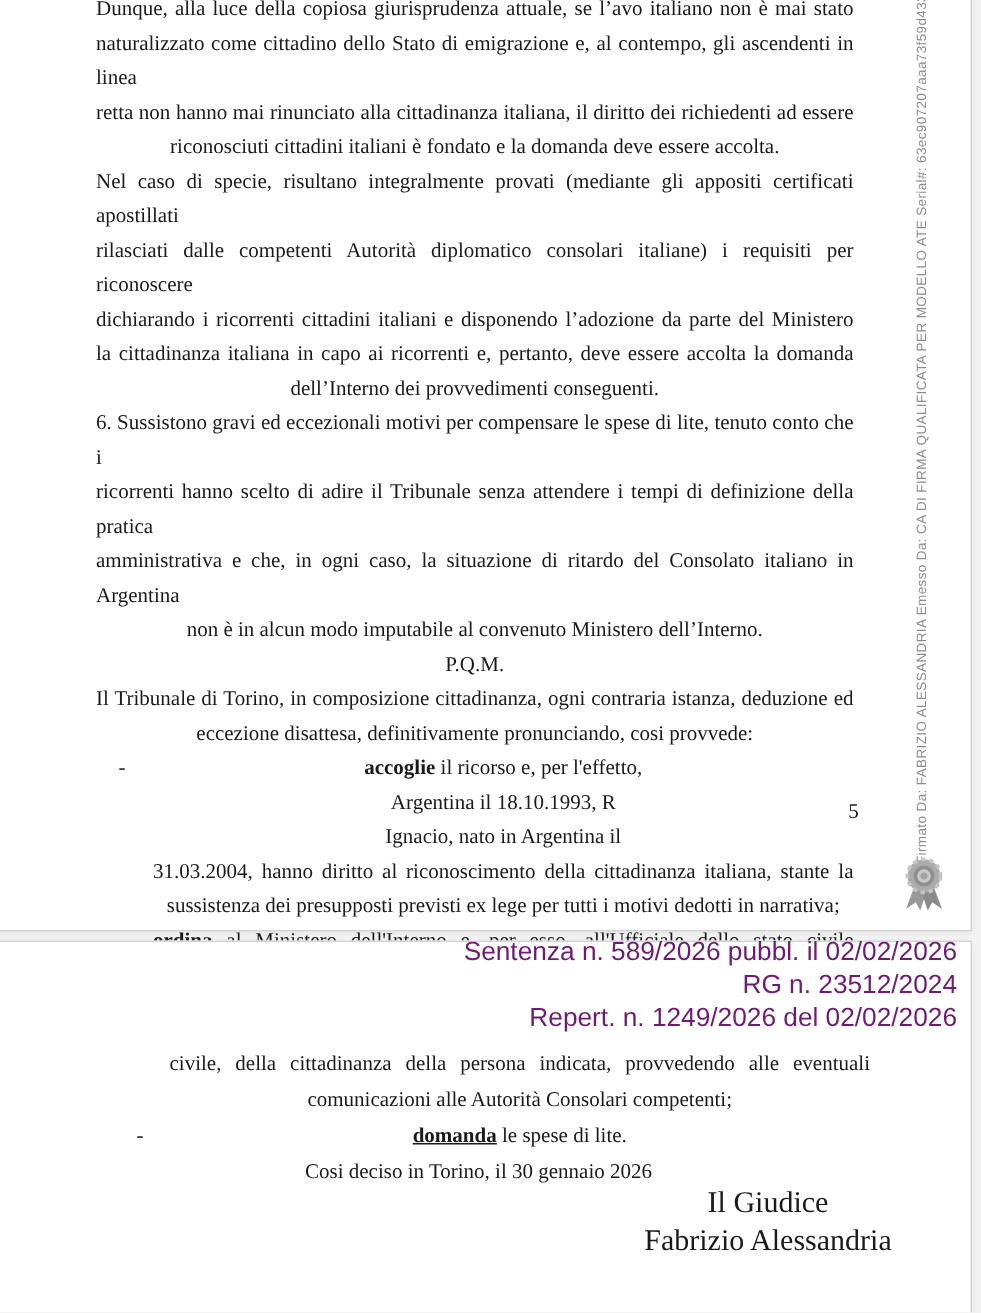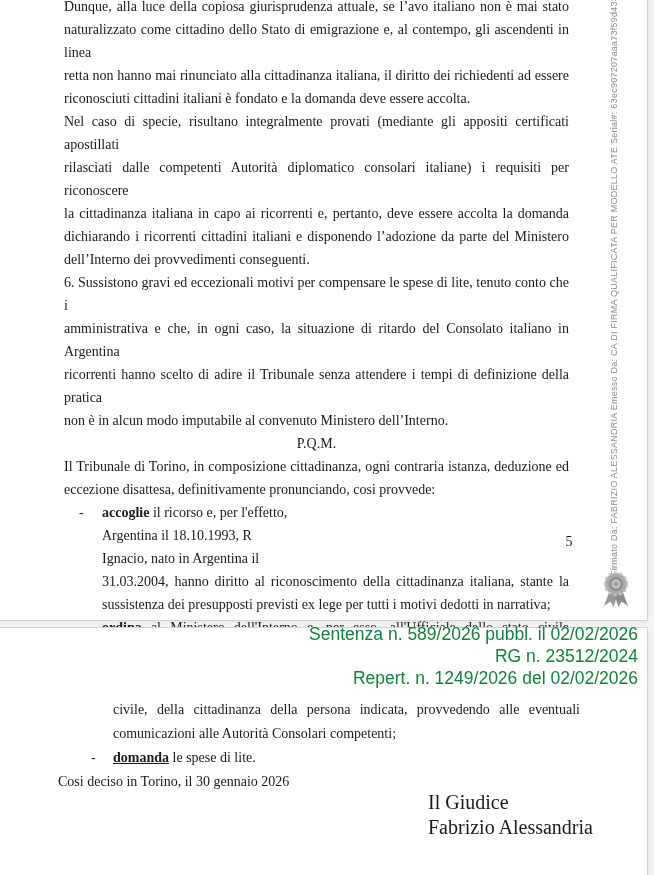--- a/index.html
+++ b/index.html
@@ -13,21 +13,21 @@
     position:absolute; left:-12px; width:658px; background:#ffffff;
     border:1px solid #d4d4d4; box-shadow:0 1px 3px rgba(0,0,0,0.06);
   }
   .page1 { top:-12px; height:631px; }
   .page2 { top:627px; height:420px; }
 
   .body-text { position:absolute; font-size:14px; }
   .p1-body { left:75px; top:6px; width:505px; }
   .p2-body { left:58px; top:698px; width:522px; }
 
-  .line { line-height:23px; min-height:23px; text-align:left; position:relative; }
+  .line { line-height:23px; min-height:23px; text-align:center; position:relative; }
   .p2-body .line { line-height:24px; min-height:24px; }
   .line.j { text-align:justify; text-align-last:justify; }
   .line.c { text-align:center; }
   .line.ind { margin-left:38px; }
   .p2-body .line.ind { margin-left:55px; }
   .bullet { position:absolute; left:-23px; top:0; }
   .p2-body .bullet { left:-22px; }
 
   .page-number {
     position:absolute; left:568px; top:545px; width:24px;
@@ -63,26 +63,26 @@
 <div class="stage">
 
   <div class="page page1">
     <div class="body-text p1-body">
         <div class="line j"><span>Dunque, alla luce della copiosa giurisprudenza attuale, se l’avo italiano non è mai stato</span></div>
         <div class="line j"><span>naturalizzato come cittadino dello Stato di emigrazione e, al contempo, gli ascendenti in linea</span></div>
         <div class="line j"><span>retta non hanno mai rinunciato alla cittadinanza italiana, il diritto dei richiedenti ad essere</span></div>
         <div class="line"><span>riconosciuti cittadini italiani è fondato e la domanda deve essere accolta.</span></div>
         <div class="line j"><span>Nel caso di specie, risultano integralmente provati (mediante gli appositi certificati apostillati</span></div>
         <div class="line j"><span>rilasciati dalle competenti Autorità diplomatico consolari italiane) i requisiti per riconoscere</span></div>
+        <div class="line j"><span>dichiarando i ricorrenti cittadini italiani e disponendo l’adozione da parte del Ministero</span></div>
         <div class="line j"><span>la cittadinanza italiana in capo ai ricorrenti e, pertanto, deve essere accolta la domanda</span></div>
-        <div class="line j"><span>dichiarando i ricorrenti cittadini italiani e disponendo l’adozione da parte del Ministero</span></div>
         <div class="line"><span>dell’Interno dei provvedimenti conseguenti.</span></div>
         <div class="line j"><span>6. Sussistono gravi ed eccezionali motivi per compensare le spese di lite, tenuto conto che i</span></div>
+        <div class="line j"><span>ricorrenti hanno scelto di adire il Tribunale senza attendere i tempi di definizione della pratica</span></div>
         <div class="line j"><span>amministrativa e che, in ogni caso, la situazione di ritardo del Consolato italiano in Argentina</span></div>
-        <div class="line j"><span>ricorrenti hanno scelto di adire il Tribunale senza attendere i tempi di definizione della pratica</span></div>
         <div class="line"><span>non è in alcun modo imputabile al convenuto Ministero dell’Interno.</span></div>
         <div class="line c"><span style="font-weight: normal;">P.Q.M.</span></div>
         <div class="line j"><span>Il Tribunale di Torino, in composizione cittadinanza, ogni contraria istanza, deduzione ed</span></div>
         <div class="line"><span>eccezione disattesa, definitivamente pronunciando, cosi provvede:</span></div>
         <div class="line ind"><span class="bullet">-</span><span style="font-weight: bold;">accoglie</span><span> il ricorso e, per l'effetto,</span></div>
         <div class="line ind"><span>Argentina il 18.10.1993, R</span></div>
         <div class="line ind"><span>Ignacio, nato in Argentina il</span></div>
         <div class="line j ind"><span>31.03.2004, hanno diritto al riconoscimento della cittadinanza italiana, stante la</span></div>
         <div class="line ind"><span>sussistenza dei presupposti previsti ex lege per tutti i motivi dedotti in narrativa;</span></div>
         <div class="line j ind"><span class="bullet">-</span><span style="font-weight: bold; text-decoration: underline;">ordina</span><span> al Ministero dell'Interno e, per esso, all'Ufficiale dello stato civile competente,</span></div>
@@ -101,21 +101,21 @@
         <circle cx="17" cy="13" r="11" fill="none" stroke="#c4c4c4" stroke-width="2.5" stroke-dasharray="3 2.5"></circle>
         <circle cx="17" cy="13" r="7" fill="#8f8f8f"></circle>
         <circle cx="17" cy="13" r="4.5" fill="#c9c9c9"></circle>
         <circle cx="17" cy="13" r="2.4" fill="#a2a2a2"></circle>
       </svg>
     </div>
   </div>
 
   <div class="page page2"></div>
 
-  <div class="stamp" style="color: #15803d;">
+  <div class="stamp" style="color: #701a75;">
     <div class="stamp-line">Sentenza n. 589/2026 pubbl. il 02/02/2026</div>
     <div class="stamp-line">RG n. 23512/2024</div>
     <div class="stamp-line">Repert. n. 1249/2026 del 02/02/2026</div>
   </div>
 
   <div class="body-text p2-body">
       <div class="line j ind"><span>civile, della cittadinanza della persona indicata, provvedendo alle eventuali</span></div>
       <div class="line ind"><span>comunicazioni alle Autorità Consolari competenti;</span></div>
       <div class="line ind"><span class="bullet">-</span><span style="font-weight: bold; text-decoration: underline;">domanda</span><span> le spese di lite.</span></div>
       <div class="line"><span>Cosi deciso in Torino, il 30 gennaio 2026</span></div>

